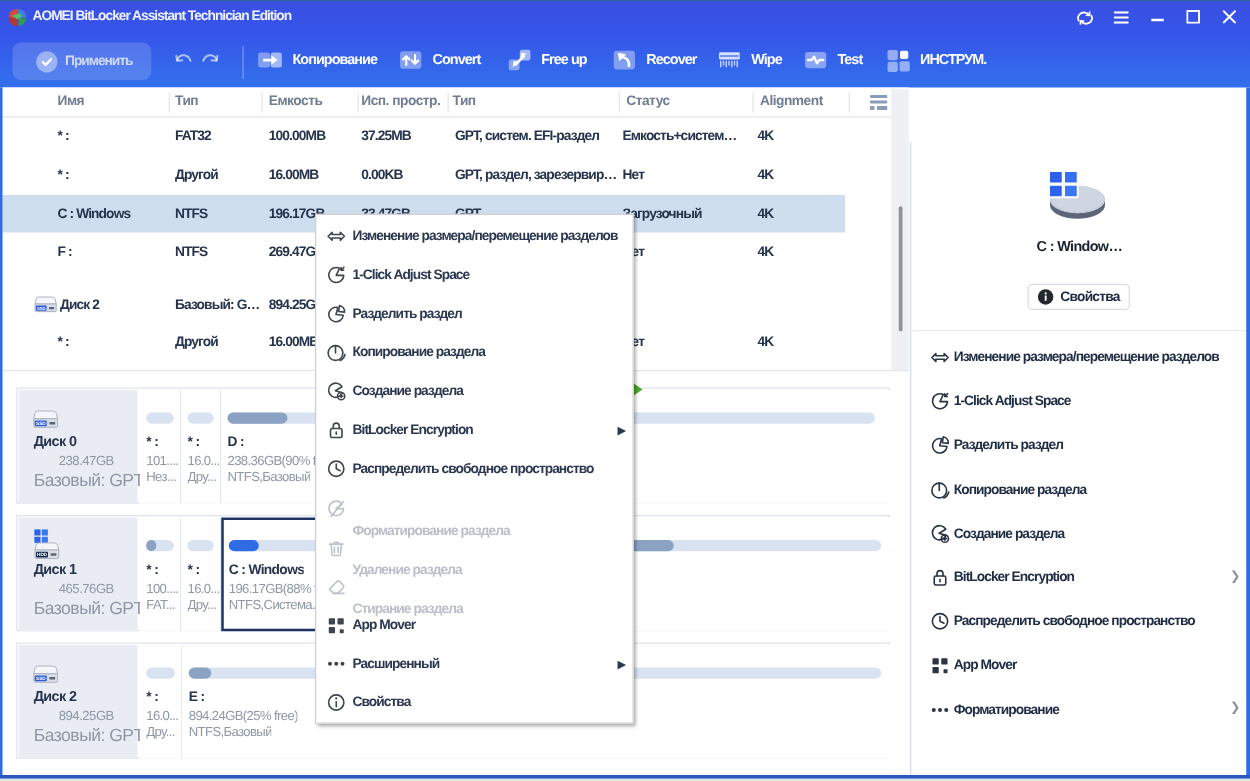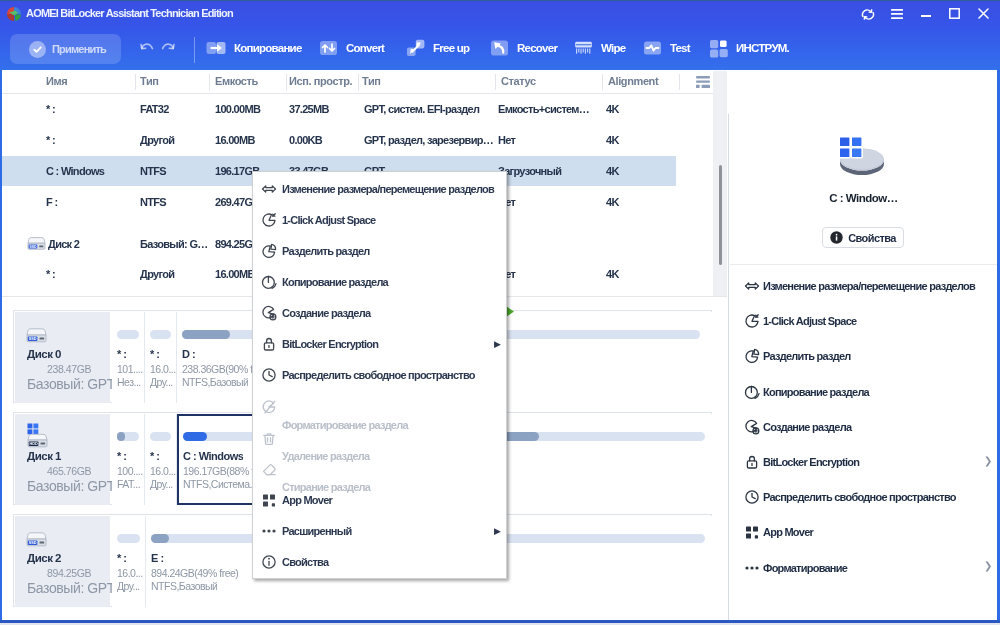--- a/index.html
+++ b/index.html
@@ -374,21 +374,21 @@
         <div class="pbar" style="width:23px"></div>
         <div class="pname">* :</div>
           <div class="psz">16.0...</div>
           <div class="pfs">Дру...</div>
       </div>
       <div class="pcell" style="left:132px;width:566px;border-right:none">
         <div class="pbar" style="width:554px">
             <div class="pfill" style="width:18px"></div>
           </div>
         <div class="pname">E :</div>
-          <div class="psz">894.24GB(49% free)</div>
+          <div class="psz">894.24GB(25% free)</div>
           <div class="pfs">NTFS,Базовый</div>
       </div>
     </div>
     <svg style="position:absolute;left:505px;top:306px" width="10" height="11" viewBox="0 0 10 11">
         <path d="M1 0 L9 5.5 L1 11 Z" fill="#4ea72e"></path>
       </svg>
   </div>
   <div id="sidebar" class="abs">
     <svg style="position:absolute;left:108px;top:22px" width="50" height="42" viewBox="0 0 50 42">
       <path d="M3 23.5 a22 11 0 0 0 44 0 l0 4.5 a22 11 0 0 1 -44 0 z" fill="#5d6679"></path>

